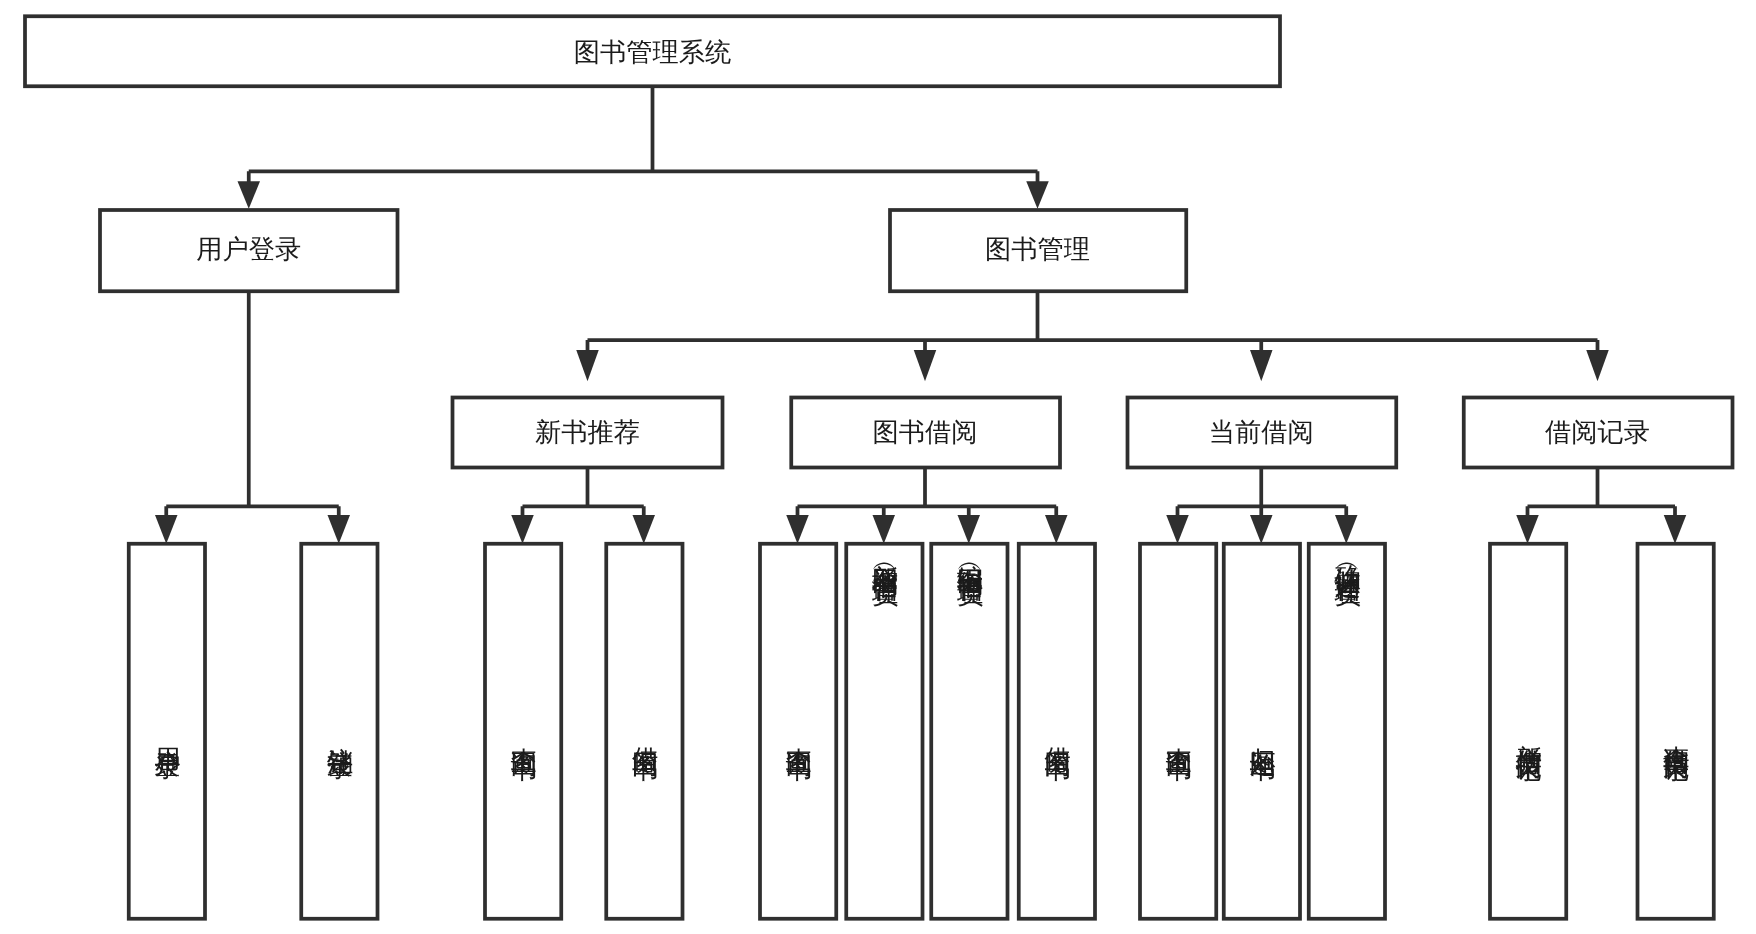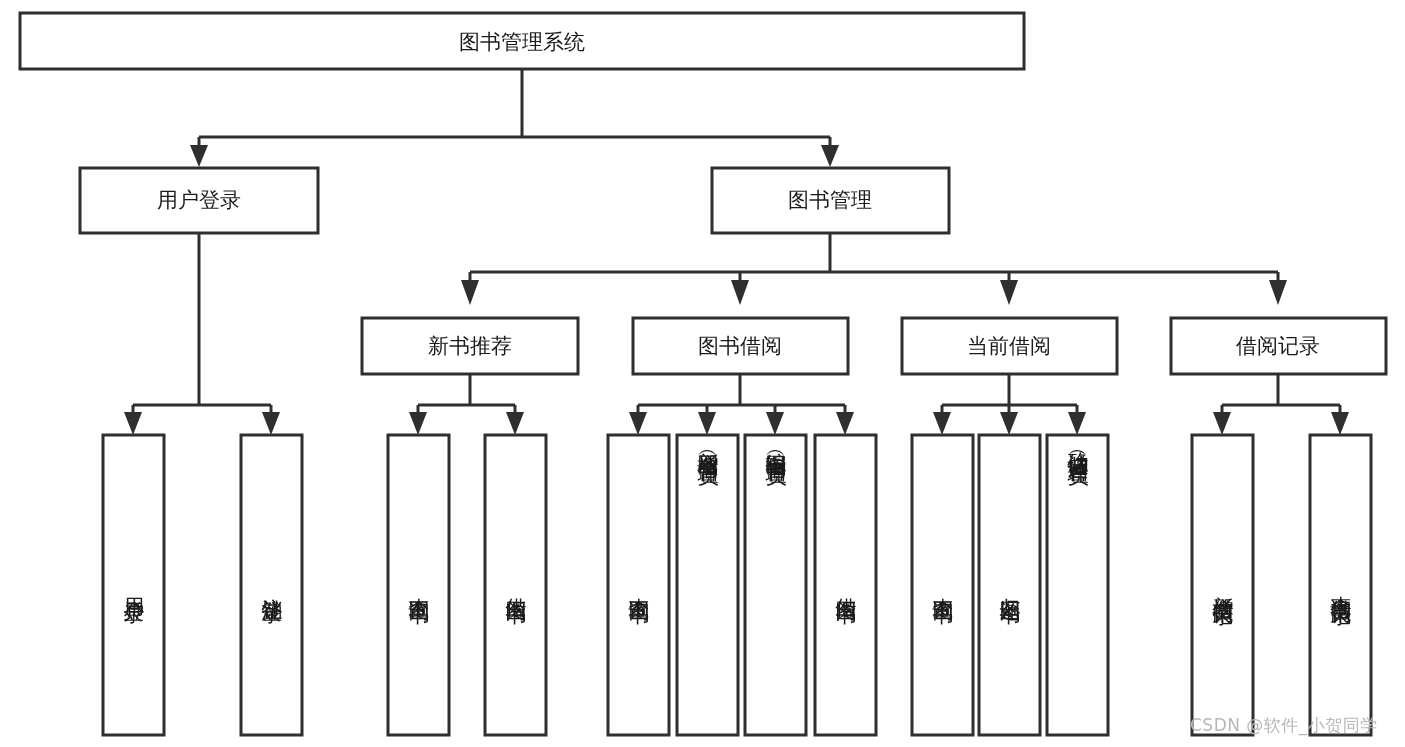--- a/index.html
+++ b/index.html
@@ -249,15 +249,14 @@
     <span class="vtext">确认归还（管理员）</span>
   </div>
 
   <div class="vtext-wrap" style="left:1192px; top:435px; width:61px; height:300px;">
     <span class="vtext">新增借阅记录</span>
   </div>
   <div class="vtext-wrap" style="left:1310px; top:435px; width:61px; height:300px;">
     <span class="vtext">查询借阅记录</span>
   </div>
 
-  <div class="watermark">CSDN @软件_小贺同学</div>
 
 </div>
 
 </body></html>

